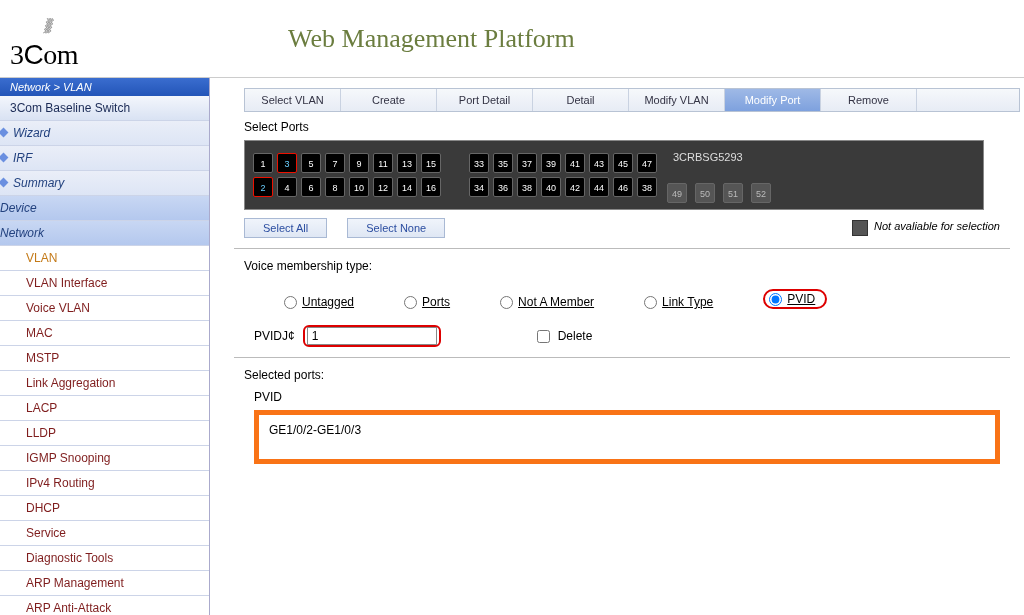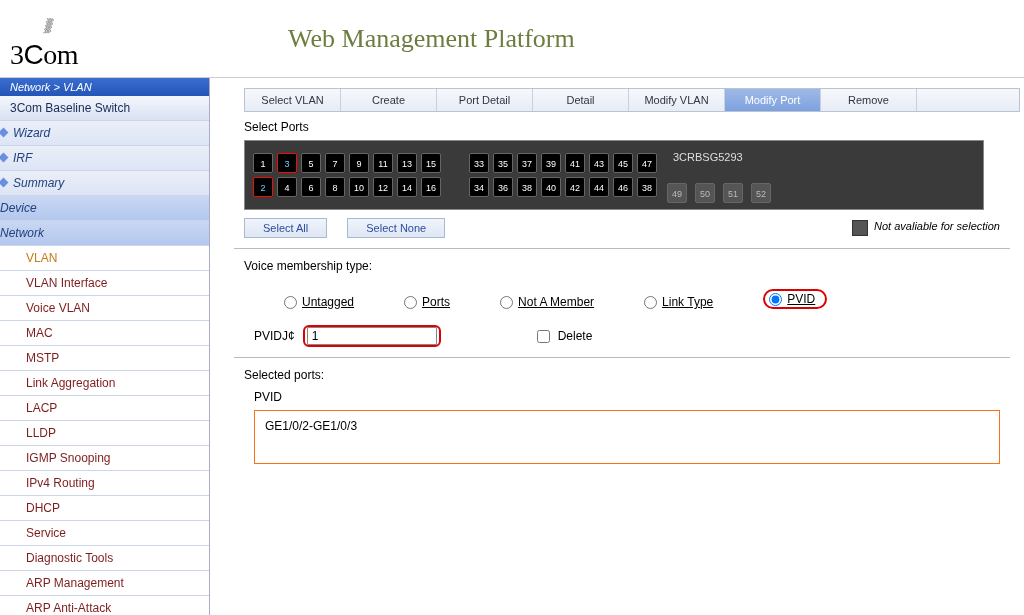--- a/index.html
+++ b/index.html
@@ -62,21 +62,21 @@
 .radio-item { display: flex; align-items: center; gap: 5px; }
 .radio-highlight { border: 2px solid #d00; border-radius: 10px; padding: 1px 10px 1px 4px; }
 
 
 .pvid-row { display: flex; align-items: center; gap: 8px; margin: 4px 0 4px 40px; font-size: 12px; }
 .pvid-row input[type=text] { width: 130px; font-size: 12px; padding: 1px 4px; border: 1px solid #888; }
 .input-hl { border: 2px solid #d00; border-radius: 6px; padding: 0 2px; display: inline-block; }
 
 
 .selports { margin: 8px 20px 0 40px; font-size: 12px; }
-.selports-box { border: 1px solid #f97316; padding: 8px 10px; margin-top: 6px; height: 54px; }
+.selports-box { border: 5px solid #f97316; padding: 8px 10px; margin-top: 6px; height: 54px; }
 </style>
 </head>
 <body>
 
 <div class="header">
   <div class="logo">
     <span class="logo-rings">⧚⧚</span>
     <span class="logo-text">3<span class="c">C</span>om</span>
   </div>
   <div class="title">Web Management Platform</div>

